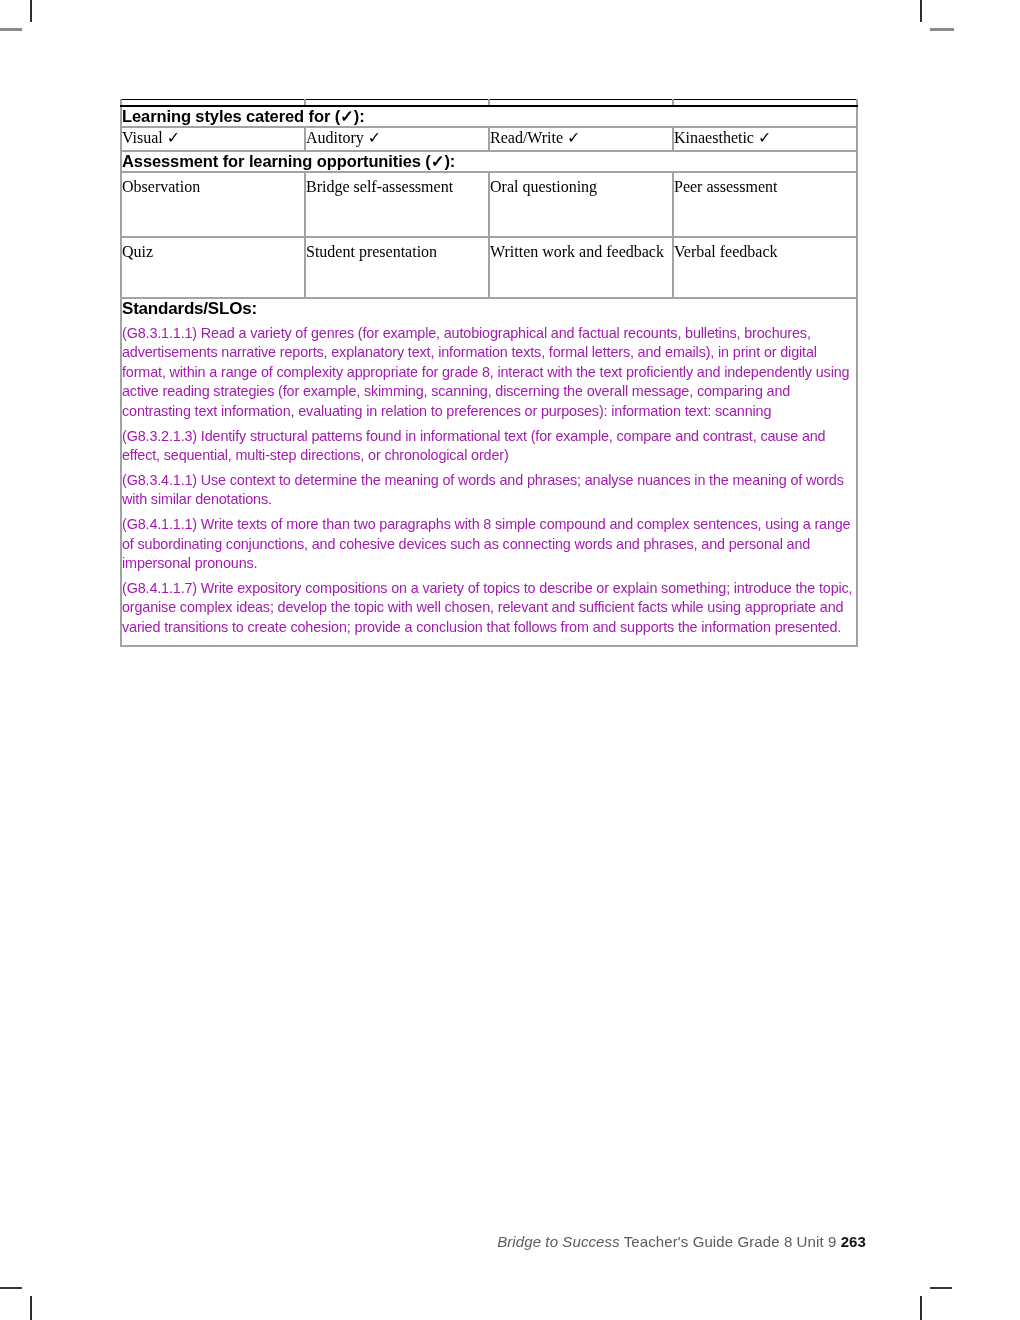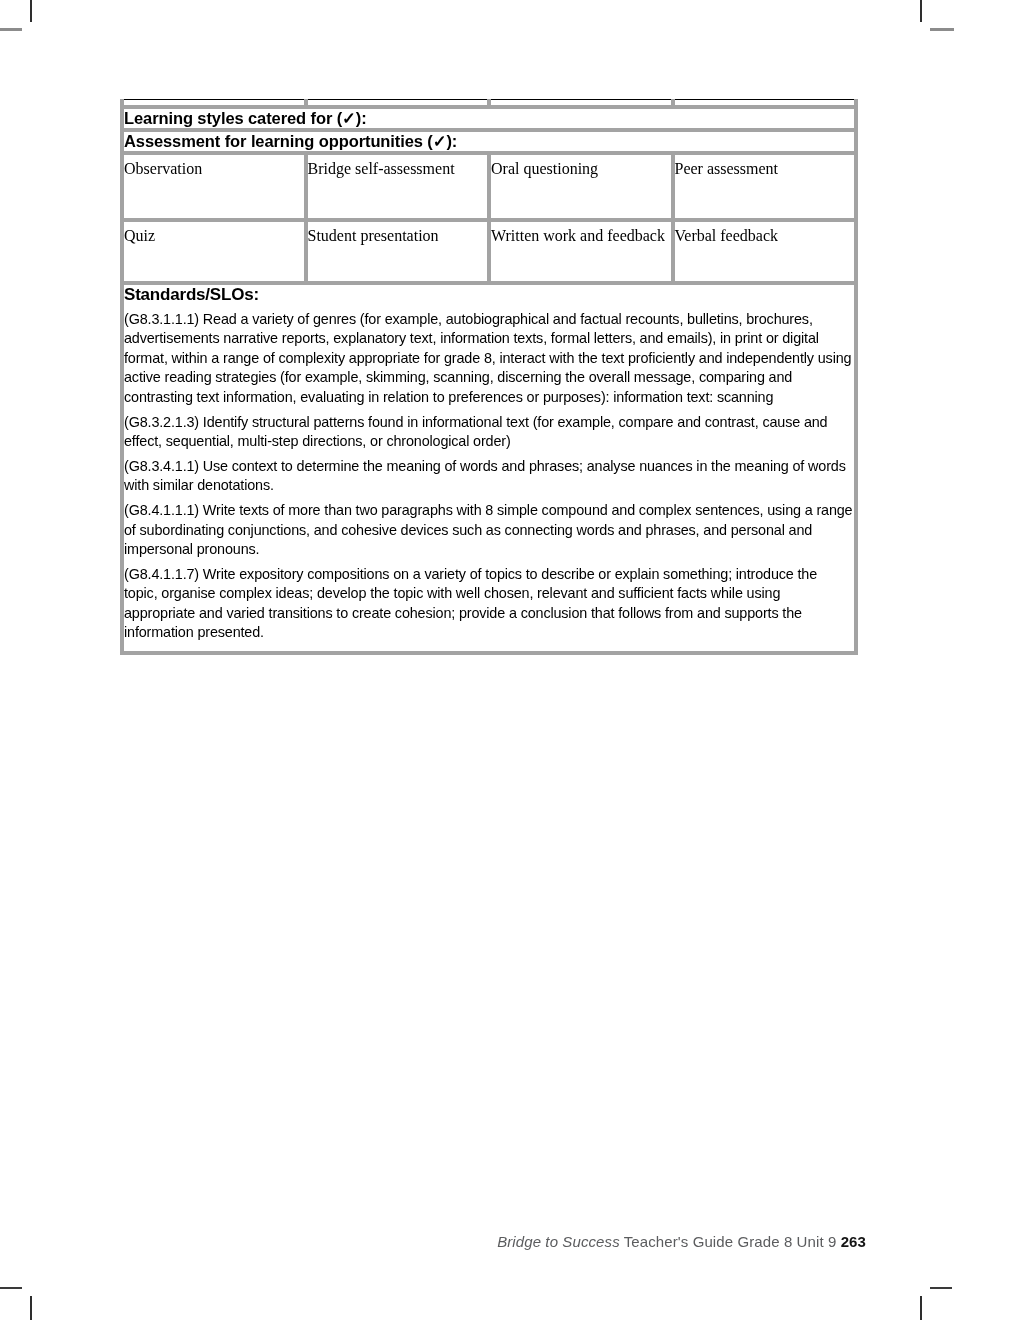--- a/index.html
+++ b/index.html
@@ -28,21 +28,21 @@
   
   table.main {
     position:absolute; left:120px; top:99px;
     width:738px;
     border-collapse:collapse;
     border:2px solid #000;
     border-top-width:1px;
     table-layout:fixed;
   }
   table.main td {
-    border:4px solid #a3a3a3;
+    border:2px solid #a3a3a3;
     padding:0;
   }
   tr.sliver td { height:5px; padding:0; border-top:1px solid #000; border-bottom:2px solid #000; }
 
   td.sec-header {
     font-weight:bold;
     font-size:16.5px;
     letter-spacing:-0.1px;
     padding:5px 6px 6px 7px;
   }
@@ -61,21 +61,21 @@
     font-weight:bold;
     font-size:17px;
     letter-spacing:-0.2px;
     margin:0 0 5px 0;
   }
   p.std {
     margin:0 0 5.5px 0;
     font-size:14.4px;
     line-height:19.4px;
     letter-spacing:-0.15px;
-    color:#000000;
+    color:#a21caf;
   }
   p.std:last-child { margin-bottom:8px; }
 
   
   .footer {
     position:absolute; left:128px; top:1233px; width:738px;
     text-align:right;
     font-size:15px;
     color:#5b5c5e;
     letter-spacing:0.1px;
@@ -105,20 +105,26 @@
   <tbody>
     <tr class="sliver">
       <td></td>
       <td></td>
       <td></td>
       <td></td>
     </tr>
     <tr>
       <td colspan="4" class="sec-header">Learning styles catered for (✓):</td>
     </tr>
+    <tr class="style-row">
+      <td class="serif-cell">Visual ✓</td>
+      <td class="serif-cell">Auditory ✓</td>
+      <td class="serif-cell">Read/Write ✓</td>
+      <td class="serif-cell">Kinaesthetic ✓</td>
+    </tr>
     <tr>
       <td colspan="4" class="sec-header">Assessment for learning opportunities (✓):</td>
     </tr>
     <tr class="assess-row-1">
       <td class="serif-cell">Observation</td>
       <td class="serif-cell">Bridge self-assessment</td>
       <td class="serif-cell">Oral questioning</td>
       <td class="serif-cell">Peer assessment</td>
     </tr>
     <tr class="assess-row-2">

